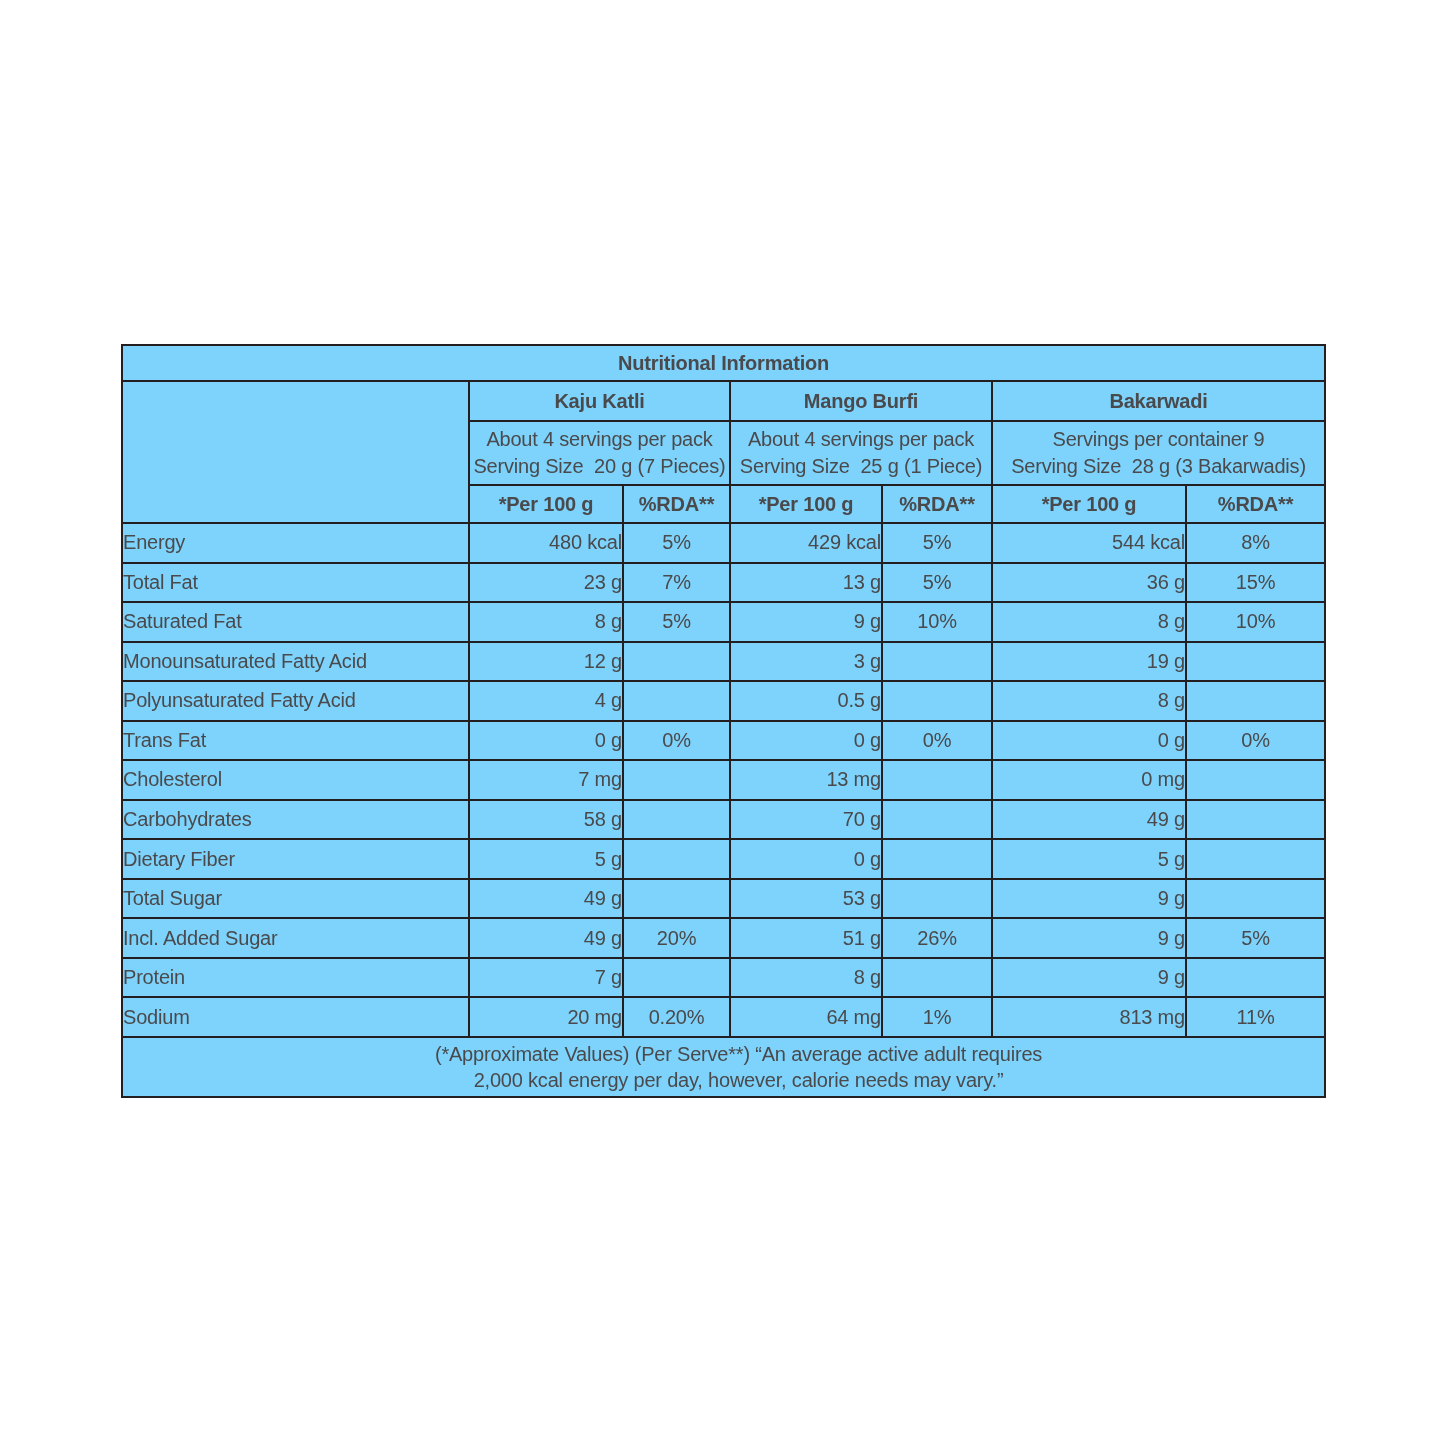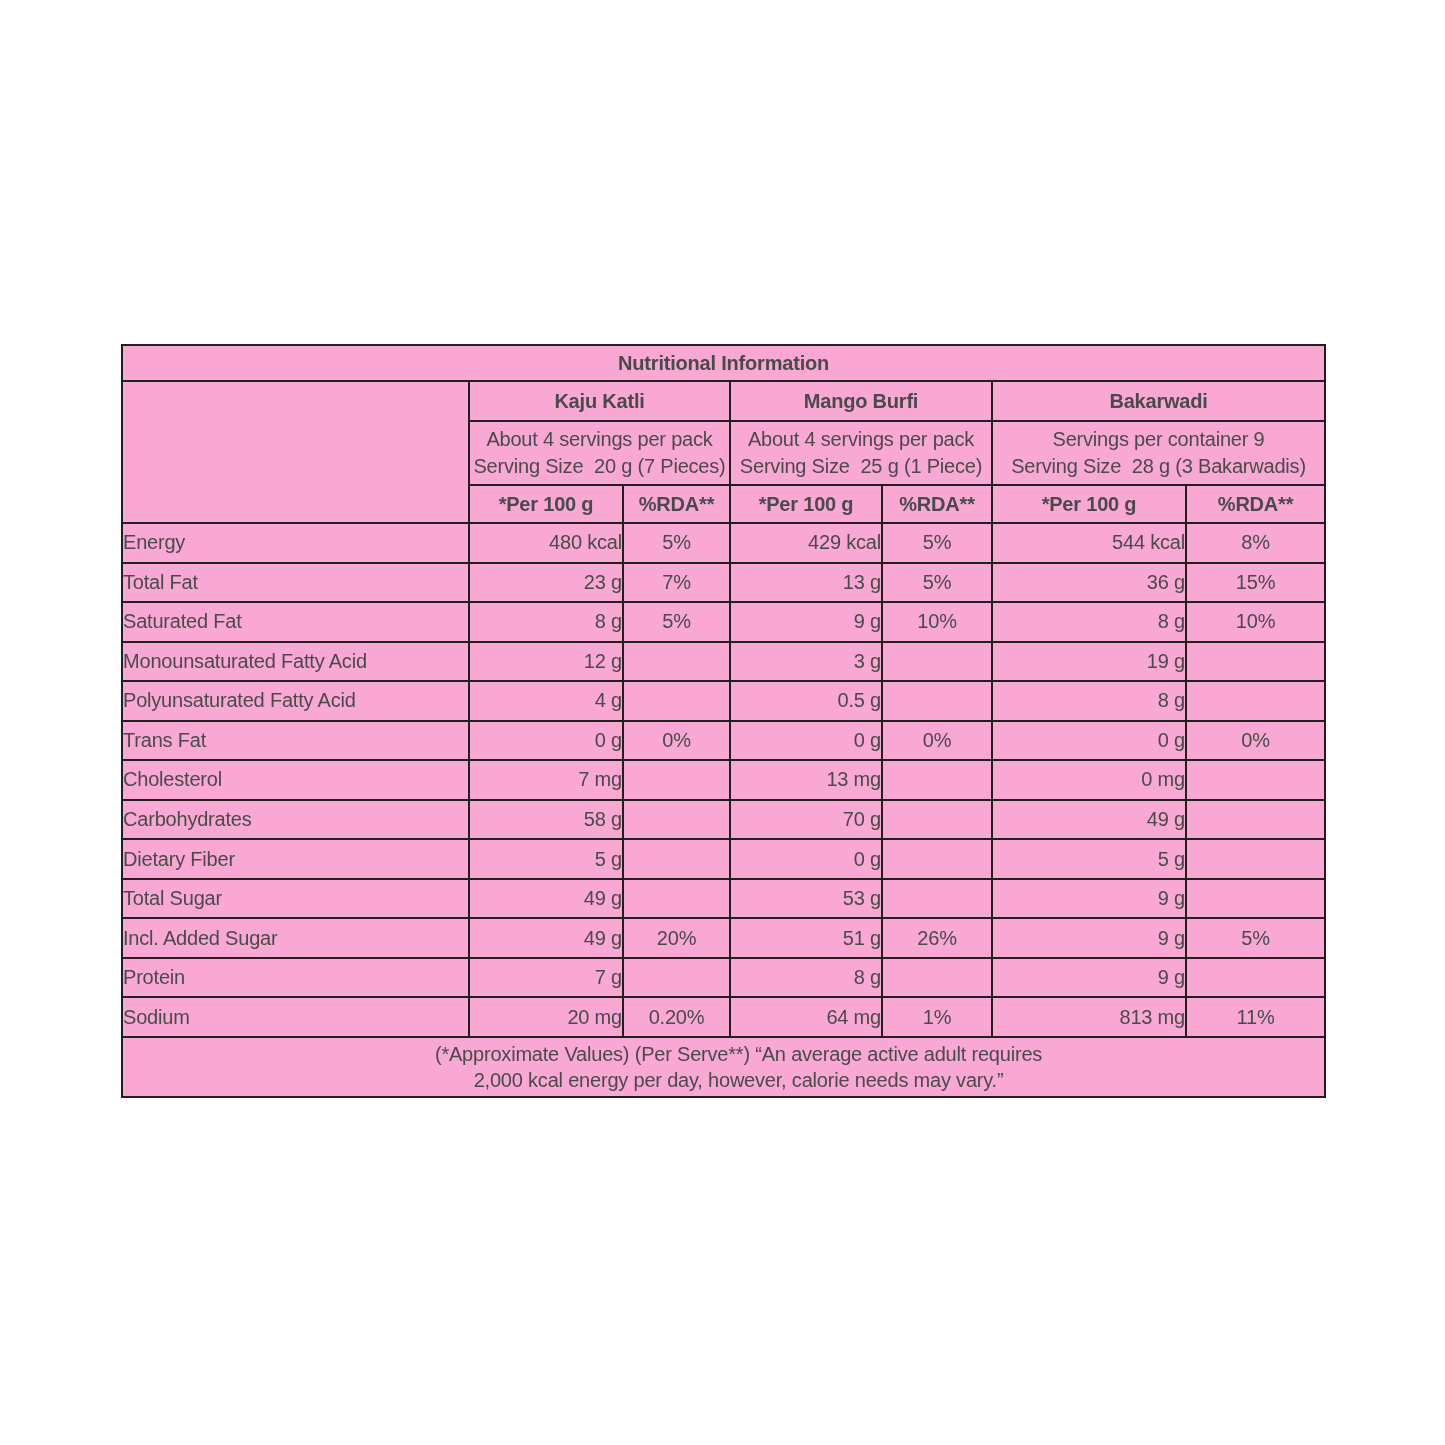--- a/index.html
+++ b/index.html
@@ -12,21 +12,21 @@
     width:1445px;height:1445px;background:#ffffff;
     font-family:"Liberation Sans", sans-serif;
     color:var(--text);
     position:relative;
   }
   .canvas{position:absolute;inset:0;background:#ffffff;}
   table.nutrition{
     position:absolute;left:121px;top:344px;
     width:1203px;height:754px;
     border-collapse:collapse;table-layout:fixed;
-    background:#f9a8d4;
+    background:#7dd3fc;
     letter-spacing:-0.2px;
   }
   table.nutrition td{
     border:2.5px solid var(--line);
     padding:0;
     vertical-align:middle;
     font-size:20px;
     color:var(--text);
     overflow:hidden;
   }

